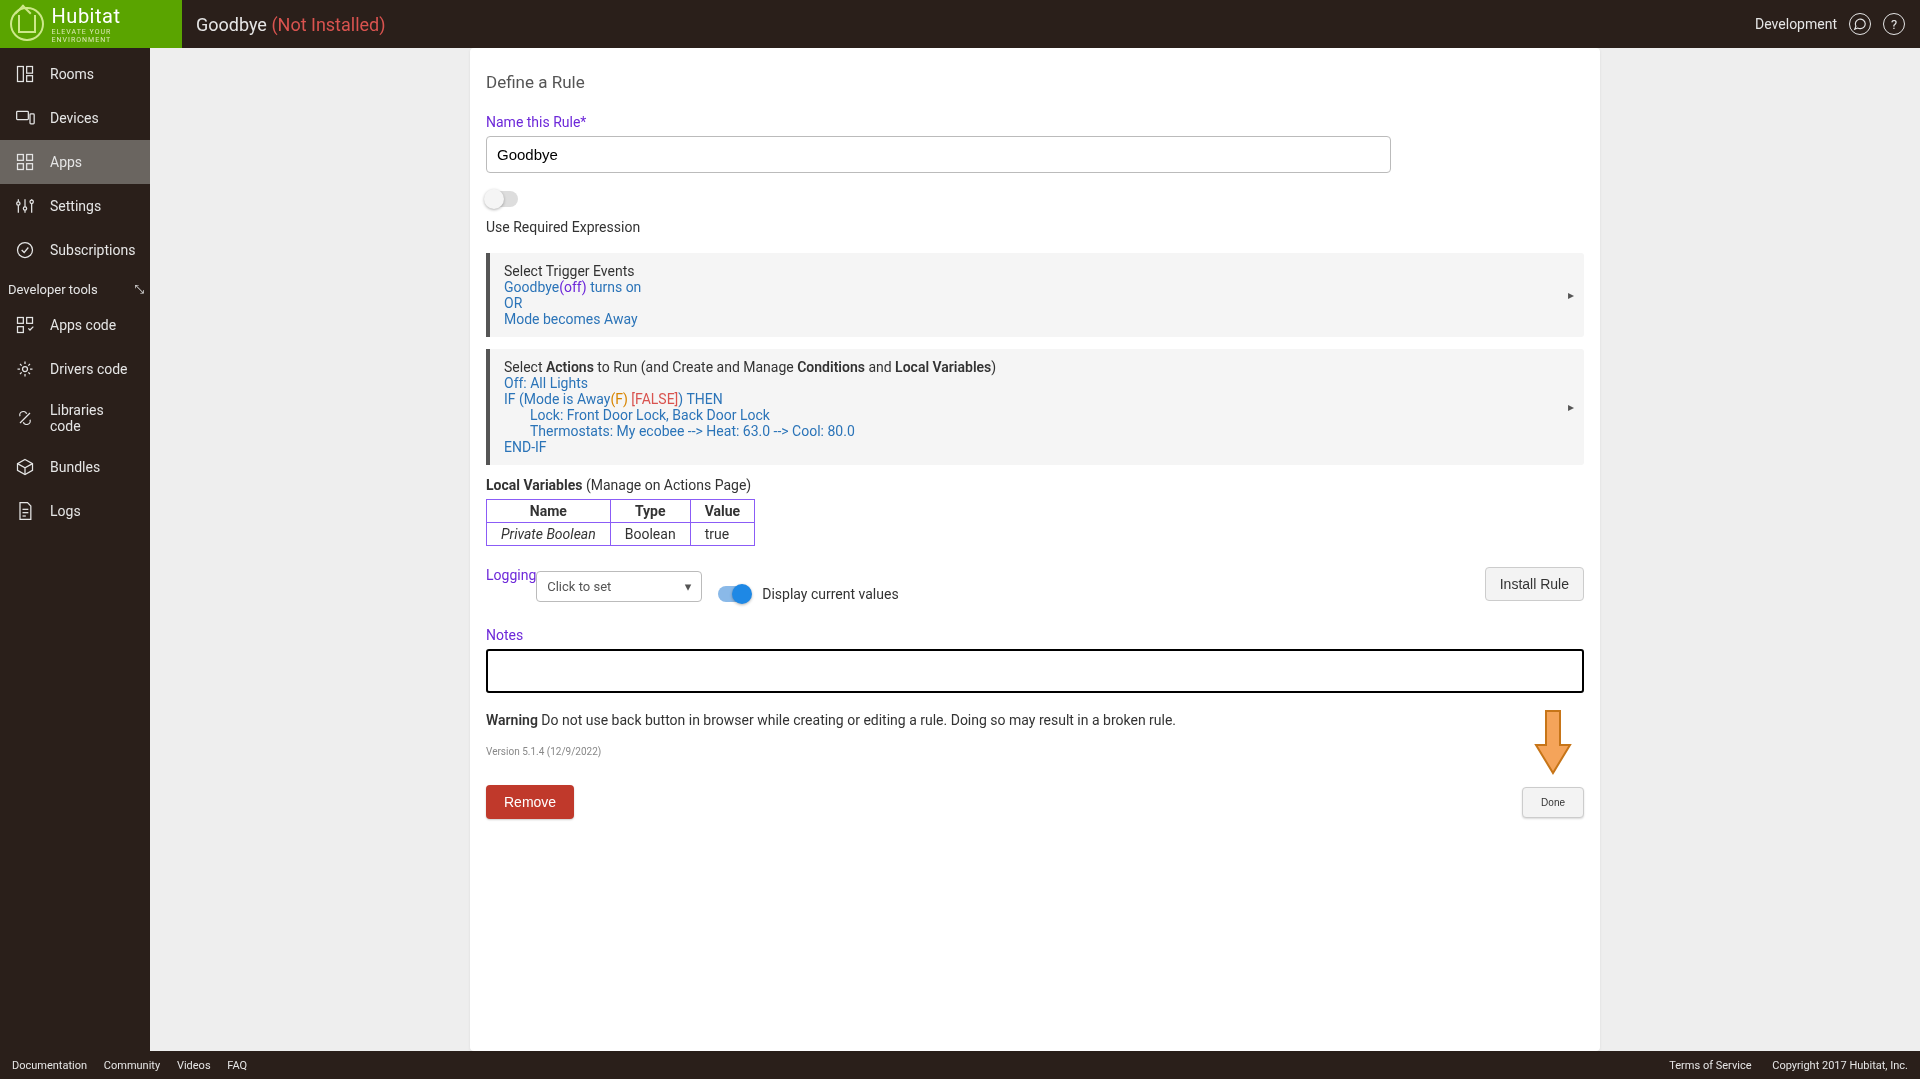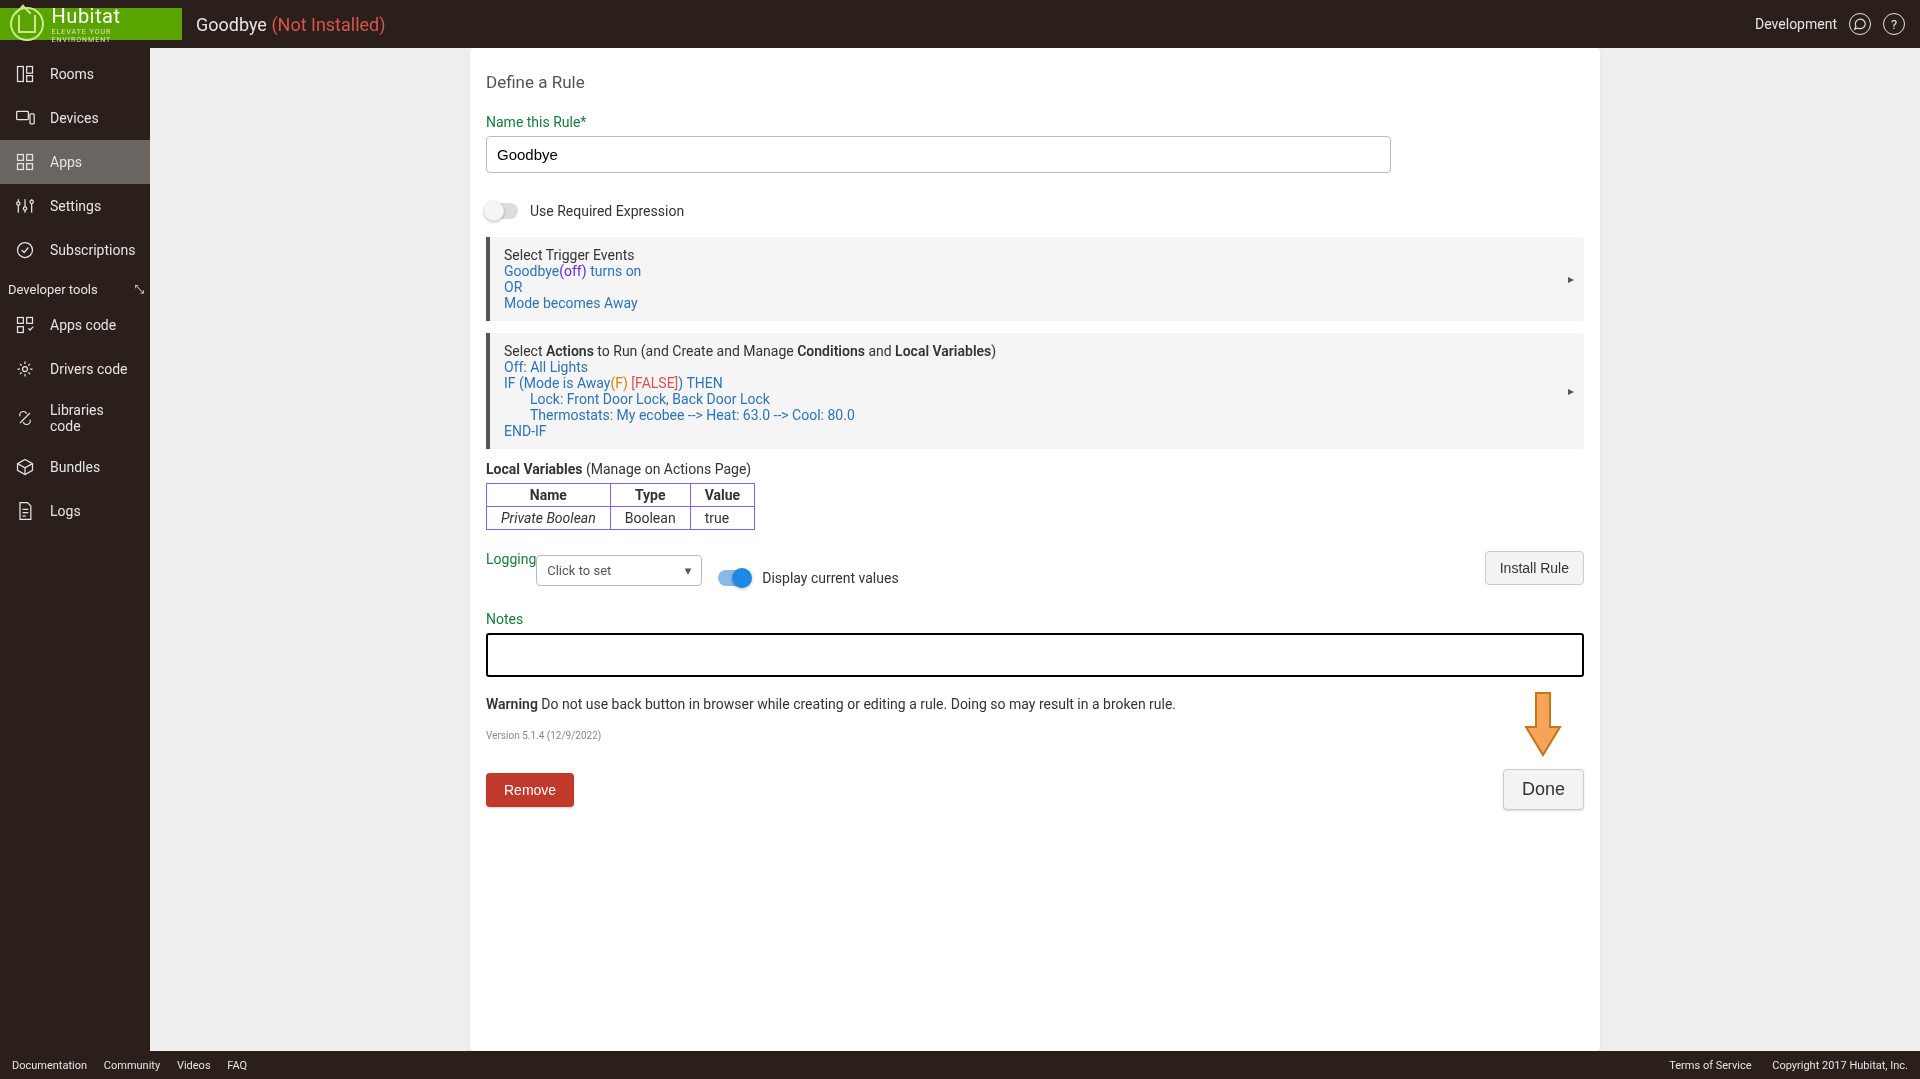--- a/index.html
+++ b/index.html
@@ -1,20 +1,20 @@
 <!DOCTYPE html>
 <html><head>
 <meta charset="utf-8">
 <style>
 * { box-sizing: border-box; margin: 0; padding: 0; }
 body { font-family: -apple-system, BlinkMacSystemFont, "Segoe UI", Roboto, Arial, sans-serif; font-size: 14px; color: #333; background: #f5f5f5; }
 
 
 .header { background: #2a1f1a; height: 48px; display: flex; align-items: center; position: relative; }
-.logo-area { background: #5aa400; height: 32px; width: 182px; display: flex; align-items: center; padding: 5px 10px; }
+.logo-area { background: #5aa400; height: 48px; width: 182px; display: flex; align-items: center; padding: 5px 10px; }
 .logo-img { display: flex; align-items: center; gap: 8px; }
 .logo-circle { width: 34px; height: 34px; border: 2.5px solid #cde88a; border-radius: 50%; display: flex; align-items: center; justify-content: center; }
 .logo-house { width: 18px; height: 18px; background: transparent; border-left: 2px solid #cde88a; border-right: 2px solid #cde88a; border-bottom: 2px solid #cde88a; position: relative; }
 .logo-house::before { content: ""; position: absolute; top: -8px; left: -3px; width: 10px; height: 10px; border-top: 2px solid #cde88a; border-right: 2px solid #cde88a; transform: rotate(-45deg); }
 .logo-text { color: #fff; }
 .logo-text .big { font-size: 20px; font-weight: 400; letter-spacing: 0.5px; }
 .logo-text .small { font-size: 7px; letter-spacing: 1px; color: #dbe9b5; }
 .page-title { color: #e5e5e5; font-size: 18px; margin-left: 14px; }
 .page-title .status { color: #d9534f; }
 .header-right { position: absolute; right: 15px; display: flex; align-items: center; gap: 12px; color: #e5e5e5; }
@@ -27,24 +27,24 @@
 .nav-item.active { background: #6a6560; }
 .nav-icon { width: 22px; height: 22px; display: flex; align-items: center; justify-content: center; flex-shrink: 0; }
 .dev-header { padding: 10px 8px 6px; font-size: 13px; color: #e5e5e5; position: relative; }
 .collapse-arrow { position: absolute; right: 6px; top: 10px; font-size: 12px; cursor:pointer; }
 
 
 .main { flex: 1; background: #eee; padding: 0 30px; display:flex; justify-content:center; }
 .card { background: #fff; width: 100%; max-width: 1130px; border-radius: 4px; padding: 20px 8px 4px 8px; box-shadow: 0 1px 3px rgba(0,0,0,0.08); margin-top:0; }
 .card-inner { padding: 4px 8px; }
 .section-title { font-size: 17px; color: #555; margin-bottom: 22px; }
-.form-label { font-size: 14px; color: #15803d; margin-bottom: 6px; display: block; }
+.form-label { font-size: 14px; color: #6d28d9; margin-bottom: 6px; display: block; }
 .text-input { width: 905px; max-width:100%; padding: 9px 10px; font-size: 15px; border: 1px solid #bbb; border-radius: 4px; margin-bottom: 14px; }
 
-.toggle-row { display: flex; align-items: center; gap: 12px; margin-bottom: 18px; margin-top:16px; }
+.toggle-row { display: flex; align-items: flex-start; gap: 12px; margin-bottom: 18px; margin-top:4px;flex-direction:column; }
 .toggle { width: 32px; height: 16px; background: #ddd; border-radius: 10px; position: relative; cursor: pointer; }
 .toggle .knob { width: 20px; height: 20px; background: #f5f5f5; border-radius: 50%; position: absolute; top: -2px; left: -2px; box-shadow: 0 1px 3px rgba(0,0,0,0.3); }
 .toggle.on { background: #8ab9e8; }
 .toggle.on .knob { left: 14px; background: #1e88e5; }
 
 .block { background: #f5f5f5; border-left: 4px solid #555; padding: 10px 14px; margin-bottom: 12px; position: relative; cursor:pointer; border-radius: 0 3px 3px 0; }
 .block .expand { position: absolute; right: 10px; top: 50%; transform: translateY(-50%); font-size: 12px; color: #555; }
 .block .head { color: #333; }
 .block .head b { font-weight: 600; }
 .link-blue { color: #2b74b8; }
@@ -65,21 +65,21 @@
 
 .notes-label { margin-top: 25px; }
 .notes-area { width: 100%; height: 44px; border: 2px solid #000; border-radius: 3px; padding: 4px; resize: none; font-family: inherit; font-size: 14px; }
 
 .warning { margin-top: 16px; font-size: 14px; color: #333; }
 .warning b { font-weight: 600; }
 .version { font-size: 10px; color: #888; margin-top: 18px; }
 
 .action-row { display:flex; justify-content:space-between; align-items:center; margin-top: 28px; position:relative; }
 .remove-btn { background: #c0392b; color: #fff; border: none; padding: 9px 18px; border-radius: 4px; cursor:pointer; font-size:14px; box-shadow: 0 1px 2px rgba(0,0,0,0.2); }
-.done-btn { background: #f3f3f3; border: 1px solid #ccc; padding: 9px 18px; border-radius: 4px; cursor:pointer; font-size:18px; color:#333; box-shadow: 0 1px 2px rgba(0,0,0,0.15); }
+.done-btn { background: #f3f3f3; border: 1px solid #ccc; padding: 9px 18px; border-radius: 4px; cursor:pointer; font-size:10px; color:#333; box-shadow: 0 1px 2px rgba(0,0,0,0.15); }
 .done-wrap { position: relative; display:flex; align-items:center; }
 .arrow-down { position:absolute; top:-78px; left:50%; transform:translateX(-50%); }
 
 
 .footer { background: #2a1f1a; color: #e5e5e5; height: 28px; display:flex; align-items:center; padding: 0 12px; font-size: 11px; justify-content: space-between; }
 .footer .left a, .footer .right a { color: #e5e5e5; text-decoration: none; margin-right: 14px; cursor:pointer; }
 .footer .right { text-align: right; }
 .footer .right span { margin-left: 18px; }
 
 svg { display:block; }

